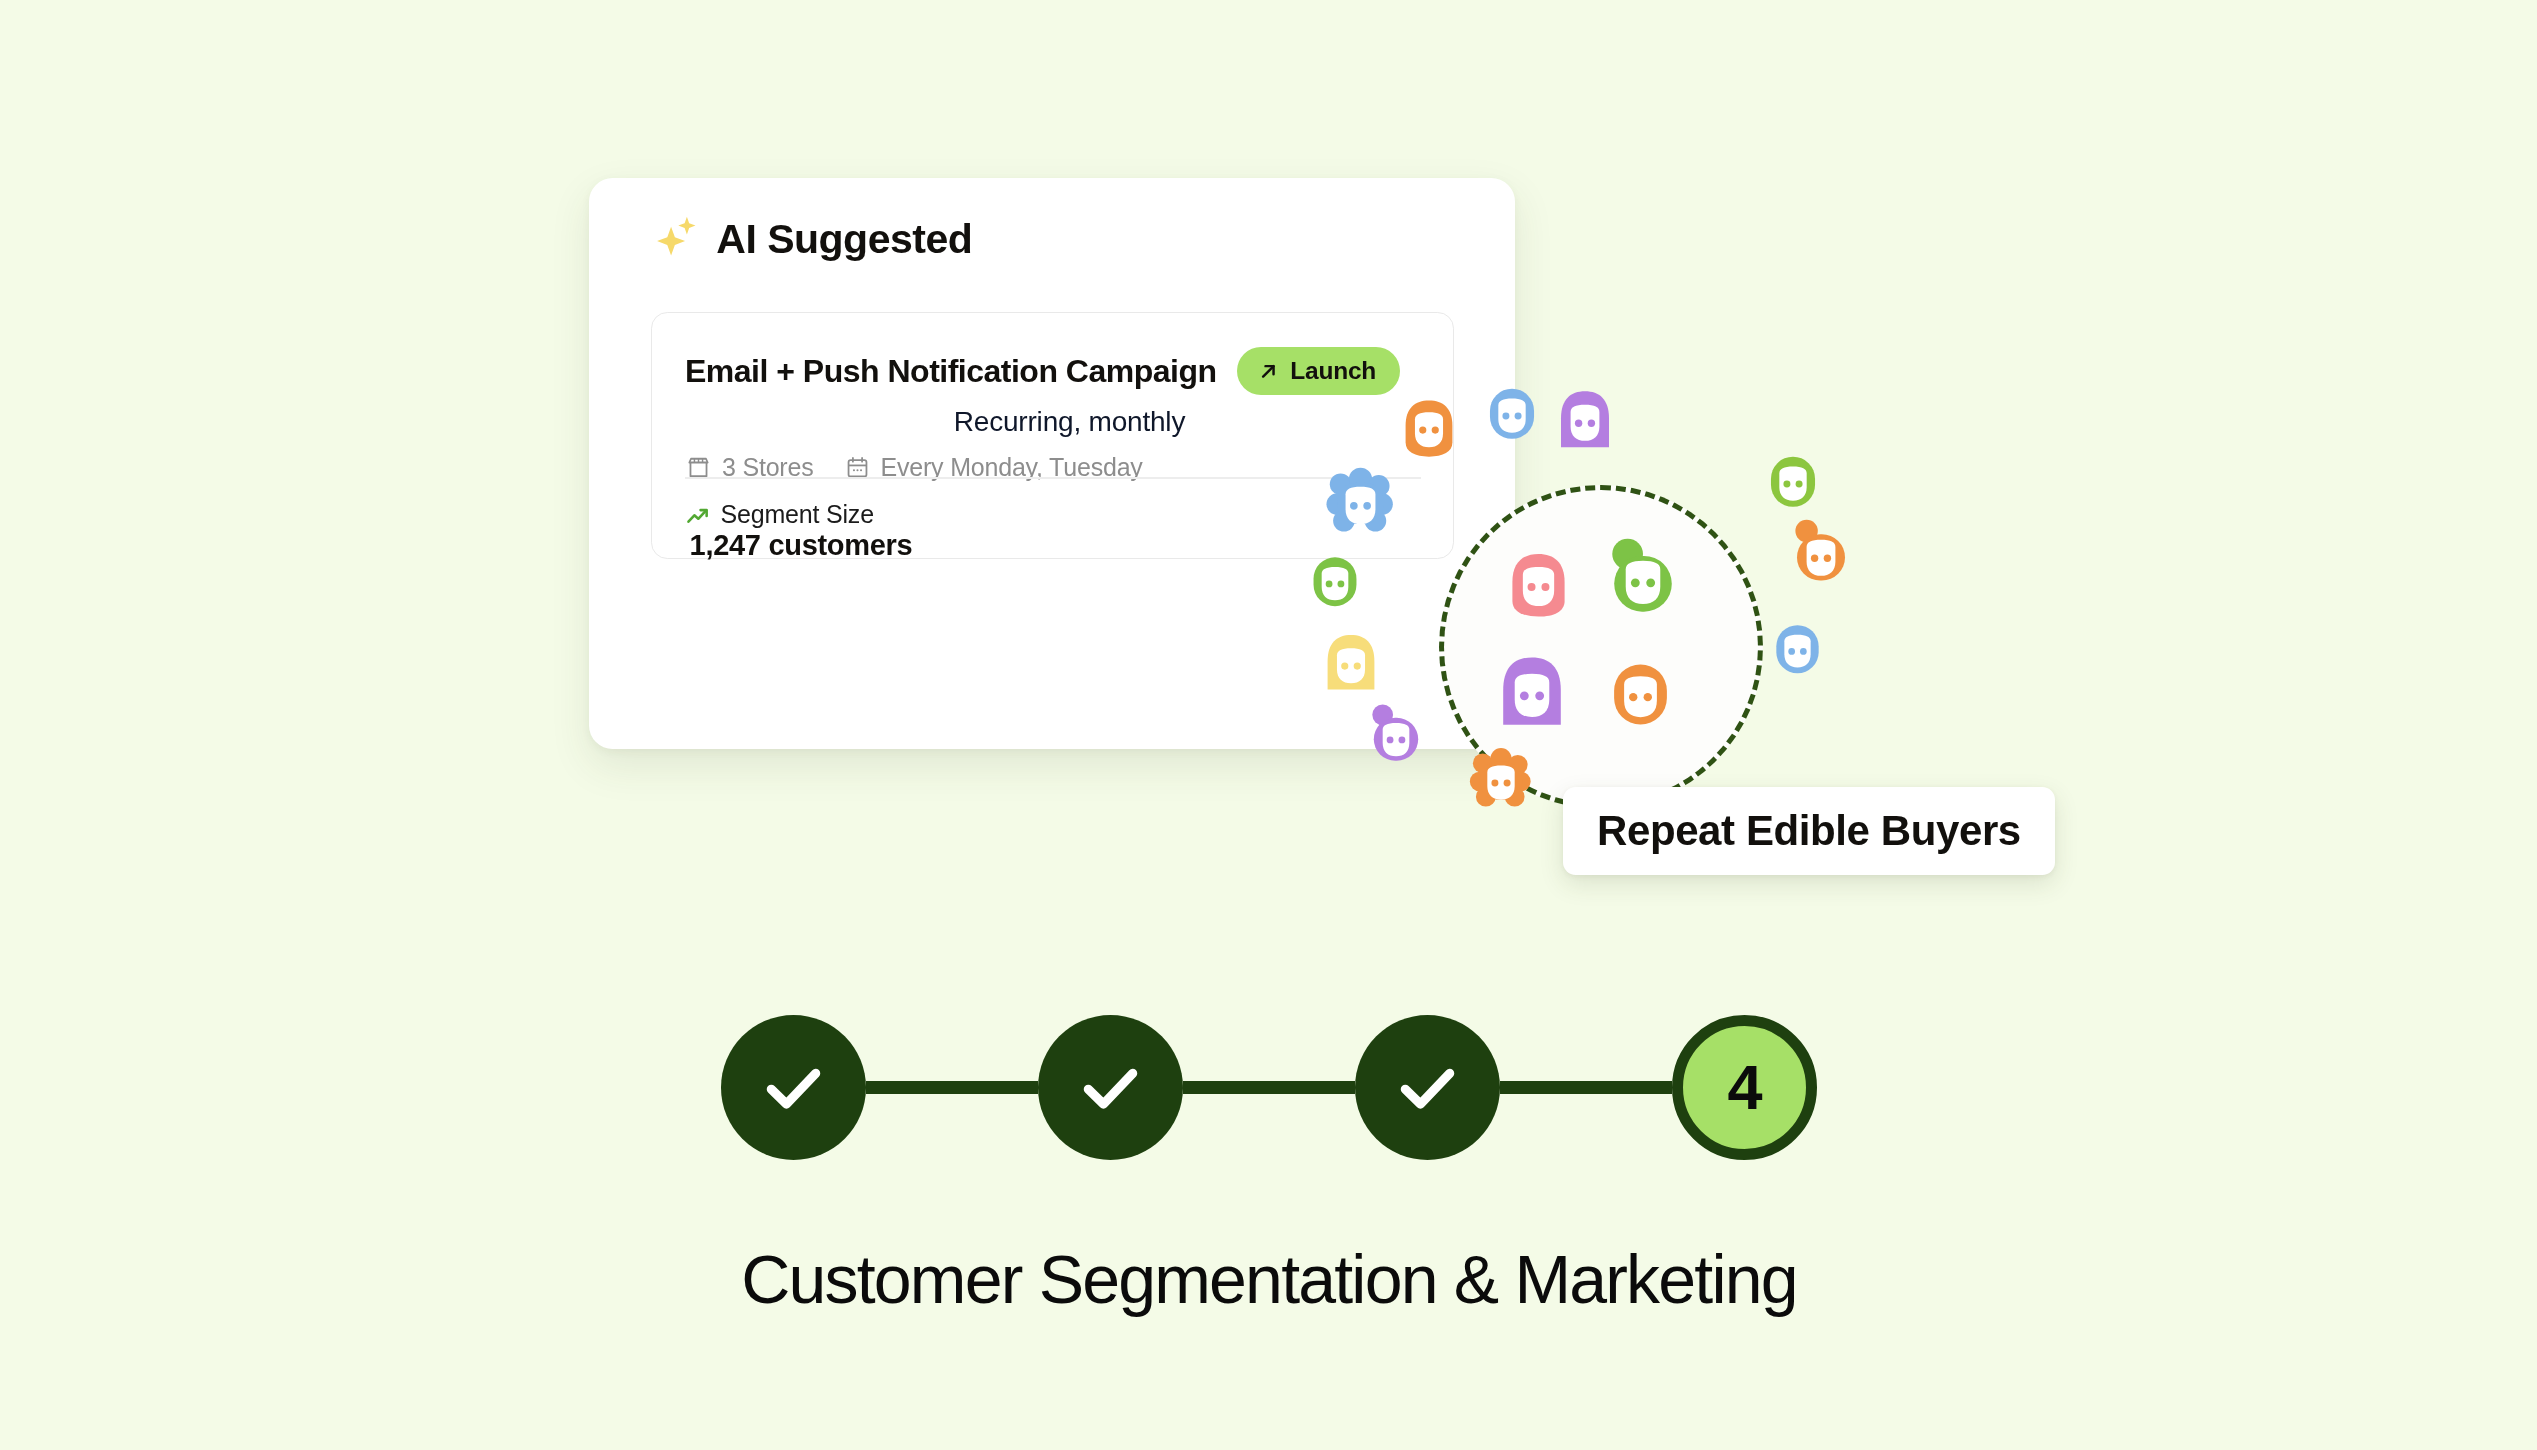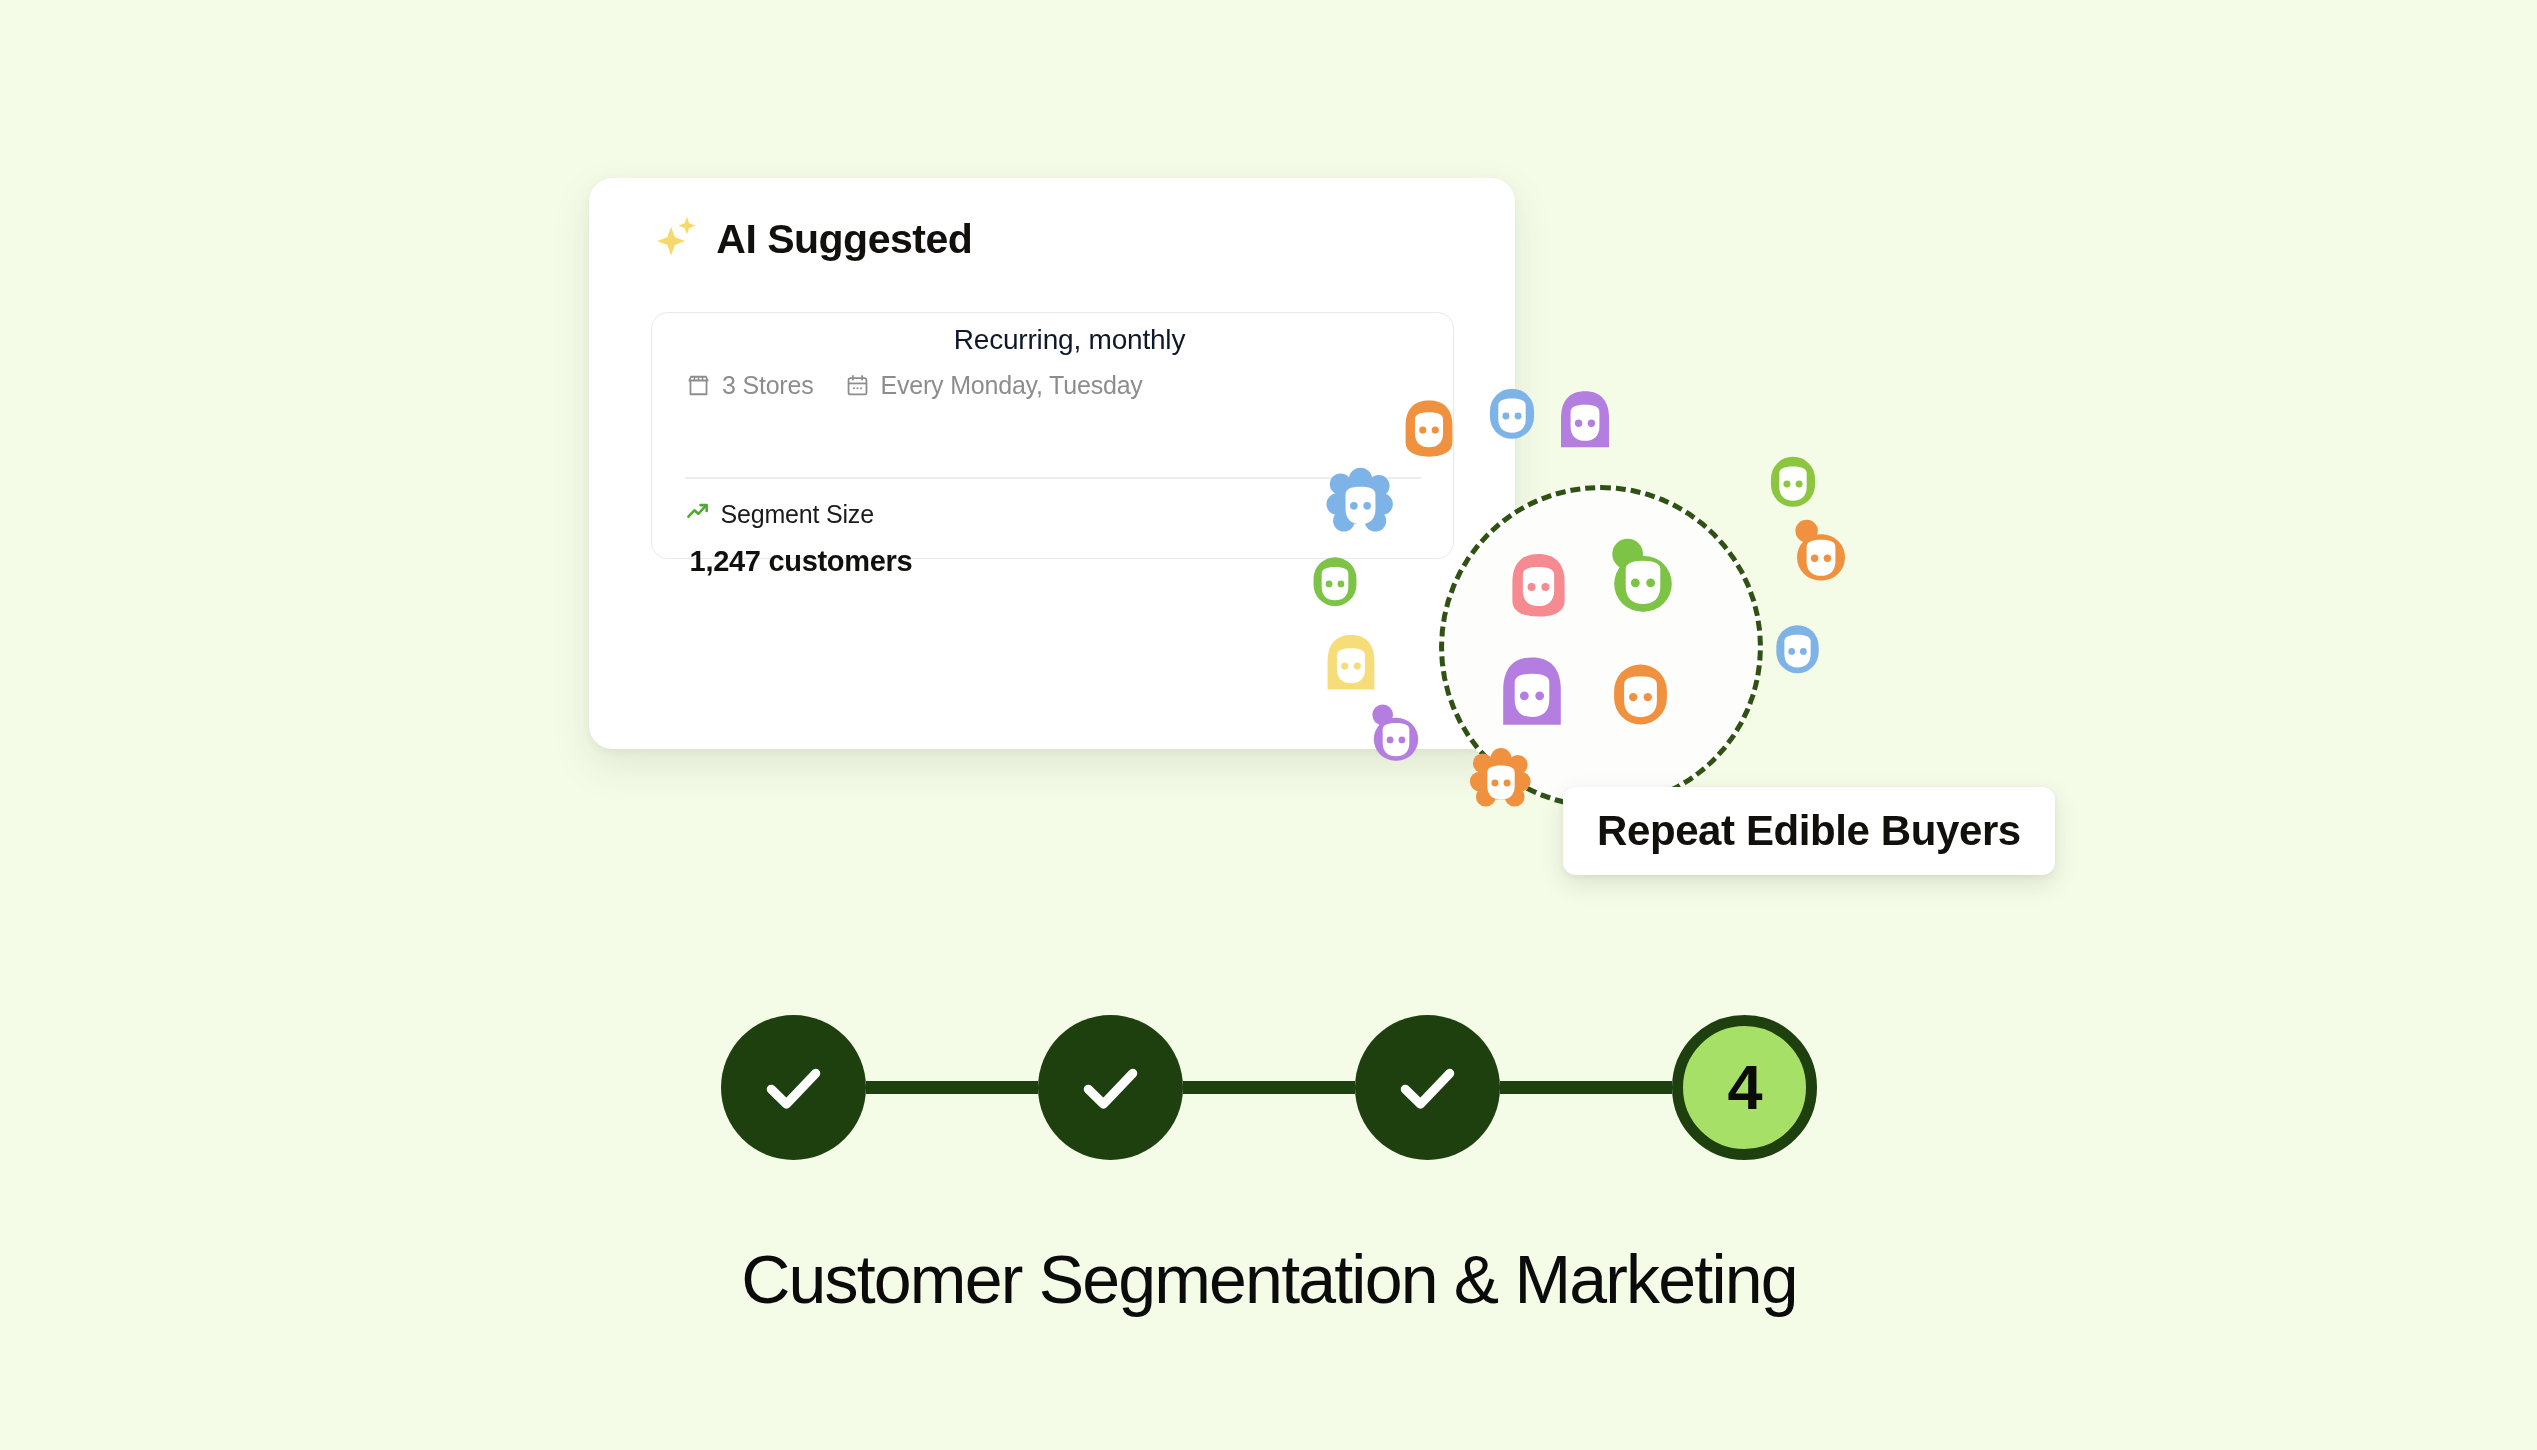--- a/index.html
+++ b/index.html
@@ -136,23 +136,23 @@
 
   .stats-row {
     position: absolute;
     left: 34px;
     top: 187px;
     display: flex;
     gap: 118px;
   }
   .stat-head {
     display: flex;
-    align-items: flex-start;
+    align-items: flex-end;
     gap: 11px;
-    margin-bottom: 16px;
+    margin-bottom: 0;
   }
   .stat-icon { width: 23.6px; height: 23.6px; display: block; }
   .stat-label {
     font-size: 25px;
     color: #1b1b1b;
     letter-spacing: -0.2px;
     white-space: nowrap;
   }
   .stat-value {
     font-size: 29px;
@@ -270,20 +270,30 @@
     <div class="ai-card-header">
       <svg class="sparkle-icon" viewBox="0 0 52 52">
         <path d="M20 14 L24.2 25.6 L35.5 30 L24.2 34.4 L20 46 L15.8 34.4 L4.5 30 L15.8 25.6 Z" fill="#f6d96a"></path>
         <path d="M37.5 3 L40 10.2 L47 12.8 L40 15.4 L37.5 22.6 L35 15.4 L28 12.8 L35 10.2 Z" fill="#f6d96a"></path>
       </svg>
       <div class="ai-card-title">AI Suggested</div>
     </div>
 
     <div class="campaign-card">
 
+      <div class="campaign-row">
+        <div class="campaign-name">Email + Push Notification Campaign</div>
+        <button class="launch-btn">
+          <svg class="launch-arrow" viewBox="0 0 24 24">
+            <path d="M6.5 17.5 L17.5 6.5" stroke="#12100d" stroke-width="2.6" stroke-linecap="round" fill="none"></path>
+            <path d="M9 6.5 L17.5 6.5 L17.5 15" stroke="#12100d" stroke-width="2.6" stroke-linecap="round" stroke-linejoin="round" fill="none"></path>
+          </svg>
+          <span class="launch-label">Launch</span>
+        </button>
+      </div>
 
       <div class="campaign-sub">Recurring, monthly</div>
 
       <div class="campaign-meta">
         <div class="meta-item">
           <svg class="meta-icon" viewBox="0 0 24 24">
             <path d="M3.2 7.2 L4.8 3.6 L19.2 3.6 L20.8 7.2 Z" fill="none" stroke="#8d8d8d" stroke-width="1.7" stroke-linejoin="round"></path>
             <path d="M4.3 7.2 L4.3 20.4 L19.7 20.4 L19.7 7.2" fill="none" stroke="#8d8d8d" stroke-width="1.7" stroke-linejoin="round"></path>
             <path d="M8.1 3.6 L8.1 7.2 M12 3.6 L12 7.2 M15.9 3.6 L15.9 7.2" stroke="#8d8d8d" stroke-width="1.4"></path>
           </svg>

